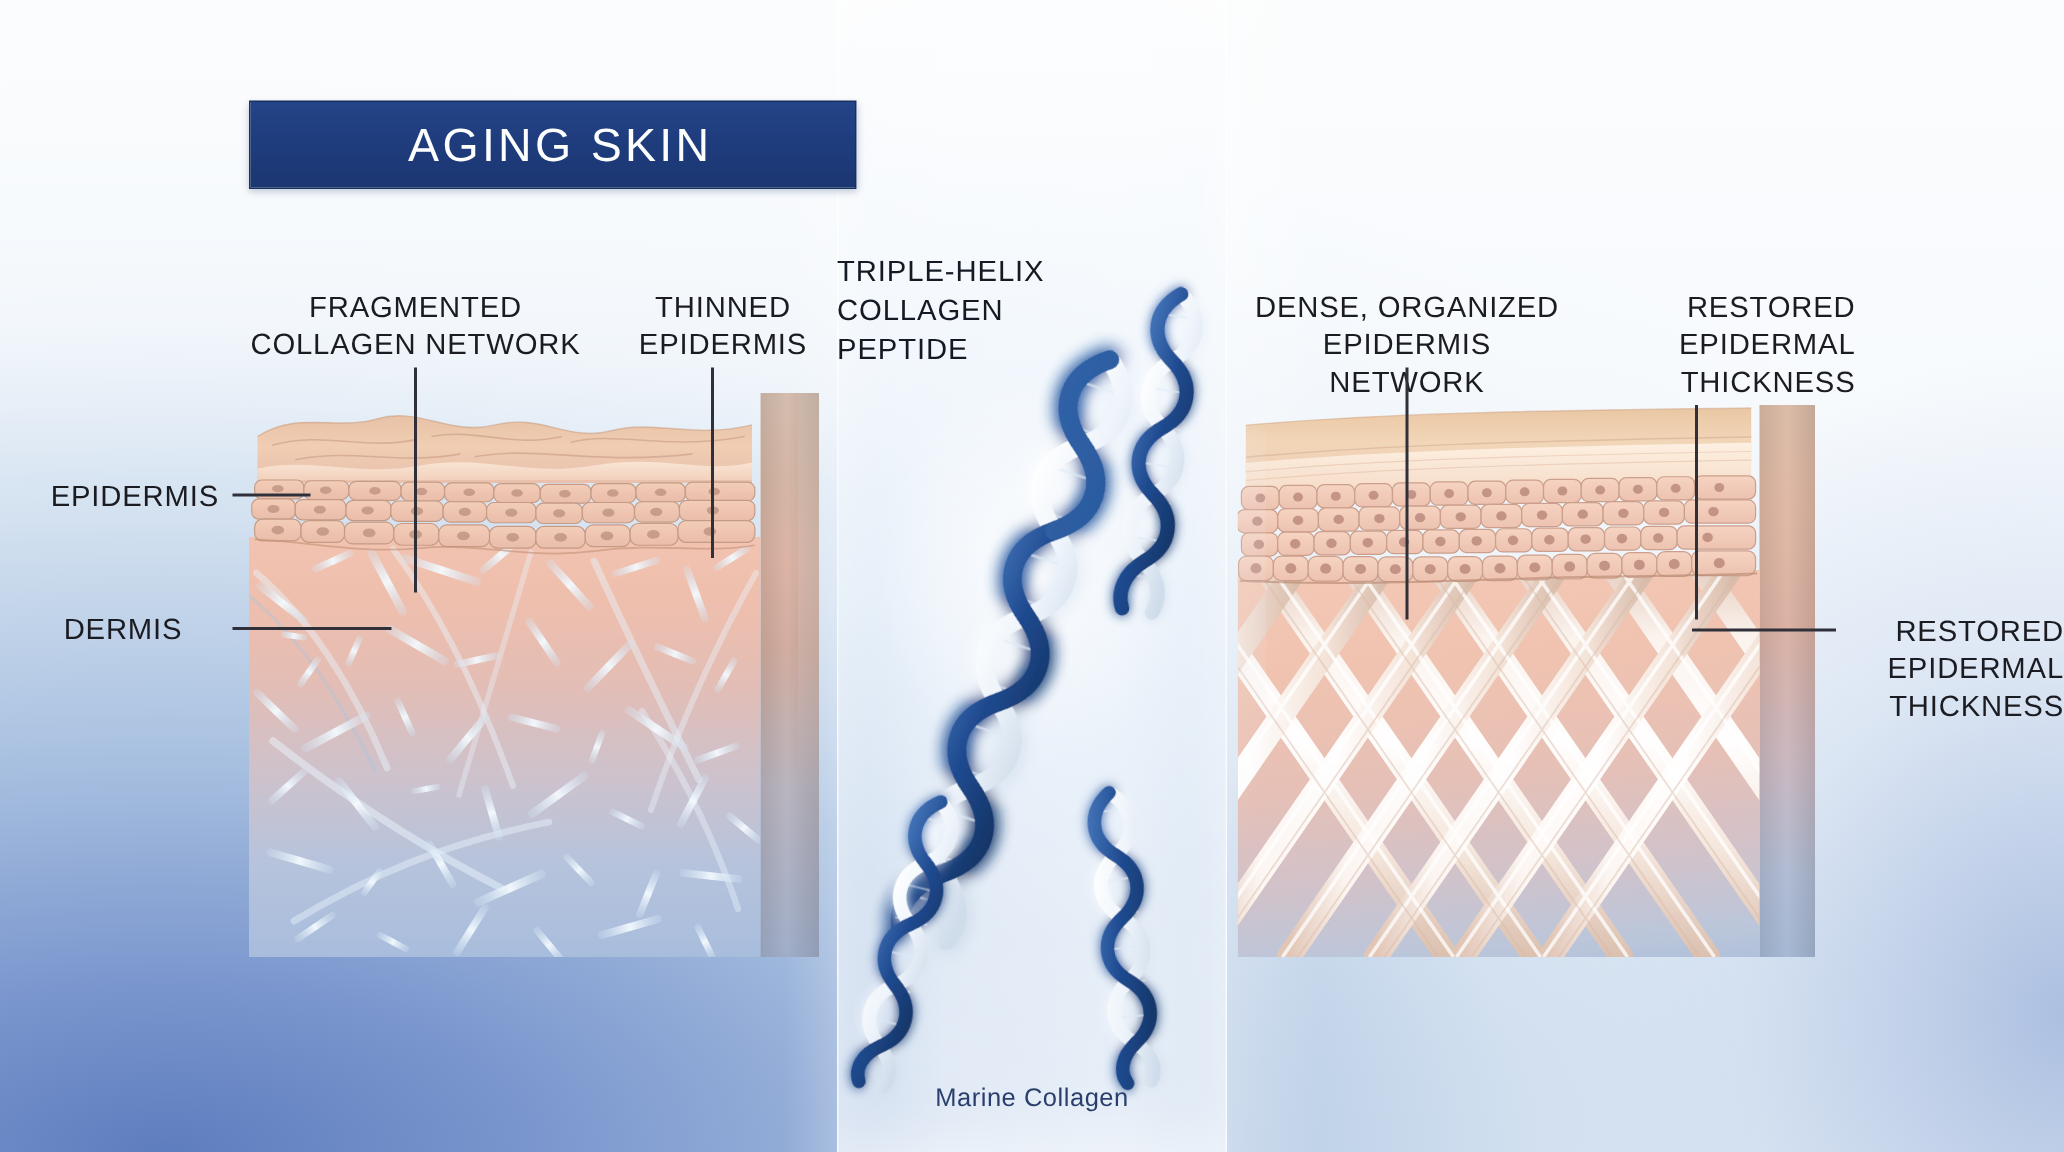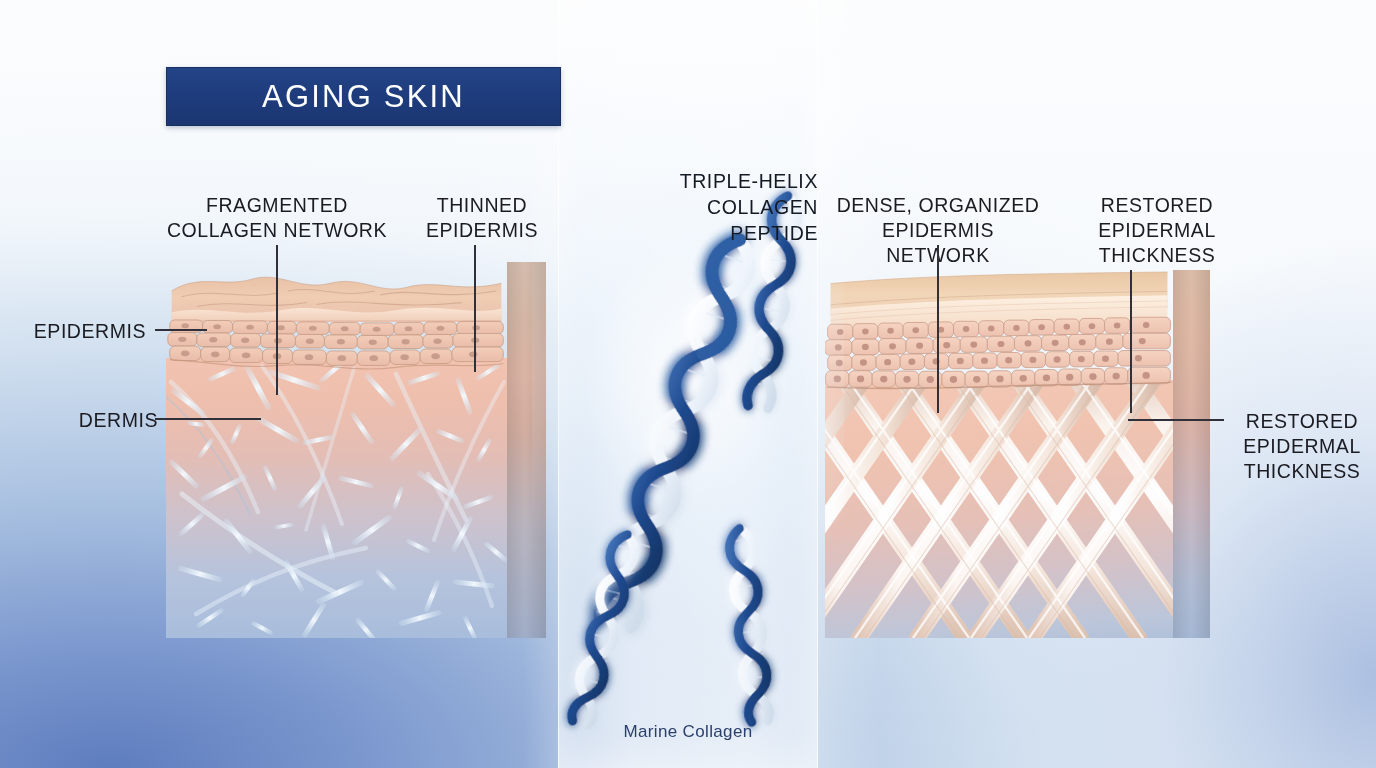--- a/index.html
+++ b/index.html
@@ -22,32 +22,32 @@
     background:radial-gradient(85% 80% at 100% 88%, rgba(160,182,220,.85) 0%, rgba(196,212,235,.45) 40%, rgba(255,255,255,0) 72%);}
   .bg-wash-t{position:absolute;left:0;top:0;width:100%;height:42%;
     background:linear-gradient(180deg,#fbfcfd 0%,rgba(250,252,254,.55) 45%,rgba(255,255,255,0) 100%);}
   .bg-wash-mid{position:absolute;left:38%;top:0;width:26%;height:100%;
     background:linear-gradient(90deg,rgba(255,255,255,0) 0%,rgba(255,255,255,.55) 30%,rgba(255,255,255,.62) 62%,rgba(255,255,255,0) 100%);}
 
   
   .banner{position:absolute;display:flex;align-items:center;justify-content:center;
     background:linear-gradient(180deg,#234488 0%,#1e3b7b 55%,#1b3671 100%);
     border:1px solid #17305f;
-    box-shadow:0 2px 5px rgba(30,55,110,.28);}
+    box-shadow:0 2px 5px rgba(30,55,110,.28);padding-left:10px;}
   .banner span{color:#fdfefe;letter-spacing:2.2px;font-weight:400;font-size:31px;
     font-family:"Liberation Sans","DejaVu Sans",sans-serif;white-space:nowrap;}
   #banner-left{left:166px;top:67px;width:393px;height:57px;}
   #banner-right{left:820px;top:67px;width:390px;height:57px;}
 
   
   .callout{position:absolute;color:#1b1b22;font-size:19.5px;line-height:25px;
     letter-spacing:.55px;white-space:pre-line;font-weight:400;}
   .c-center{text-align:center;}
   .c-right{text-align:right;}
-  .c-left{text-align:center;}
+  .c-left{text-align:right;}
 
   .leader{position:absolute;background:#30303a;}
   .leader-v{width:1.6px;}
   .leader-h{height:1.6px;}
 
   
   .skinblock{position:absolute;overflow:hidden;}
 
   
   #aging-block{left:166px;top:262px;width:380px;height:376px;}
@@ -75,21 +75,21 @@
 
   
   #center-panel{position:absolute;left:558px;top:0;width:260px;height:768px;
     background:linear-gradient(180deg,rgba(252,253,254,.72) 0%,rgba(240,246,252,.55) 30%,rgba(228,238,249,.42) 60%,rgba(235,242,250,.60) 100%);
     box-shadow:0 0 40px rgba(255,255,255,.55) inset;}
   #center-panel:before{content:"";position:absolute;left:0;top:0;width:1px;height:100%;background:rgba(255,255,255,.75);}
   #center-panel:after{content:"";position:absolute;right:0;top:0;width:1px;height:100%;background:rgba(255,255,255,.7);}
   .cp-glow{position:absolute;left:-10%;top:18%;width:120%;height:64%;
     background:radial-gradient(60% 50% at 50% 50%, rgba(255,255,255,.75) 0%, rgba(236,244,252,.3) 55%, rgba(255,255,255,0) 100%);}
 
-  #helix-title{position:absolute;left:558px;top:168px;width:260px;text-align:right;
+  #helix-title{position:absolute;left:558px;top:168px;width:260px;text-align:left;
     color:#141a24;font-size:19.5px;line-height:26px;letter-spacing:.6px;white-space:pre-line;}
   #marine-label{position:absolute;left:558px;top:722px;width:260px;text-align:center;
     color:#2b3f6d;font-size:17px;letter-spacing:.35px;}
 </style>
 </head>
 <body>
 
 <div id="stage">
 
   <div class="bg-base"></div>
@@ -714,21 +714,21 @@
 COLLAGEN NETWORK</div>
   <div class="leader leader-v" style="left:276px;top:245px;height:150px;"></div>
 
   <div class="callout c-center" style="left:406px;top:193px;width:152px;text-align:center;">THINNED
 EPIDERMIS</div>
   <div class="leader leader-v" style="left:474px;top:245px;height:127px;"></div>
 
   <div class="callout c-right" style="left:18px;top:319px;width:128px;">EPIDERMIS</div>
   <div class="leader leader-h" style="left:155px;top:329px;width:52px;"></div>
 
-  <div class="callout c-right" style="left:30px;top:408px;width:128px;">DERMIS</div>
+  <div class="callout c-right" style="left:18px;top:408px;width:128px;text-align:center;">DERMIS</div>
   <div class="leader leader-h" style="left:155px;top:418px;width:106px;"></div>
 
   <div class="callout c-center" style="left:830px;top:193px;width:216px;">DENSE, ORGANIZED
 EPIDERMIS NETWORK</div>
   <div class="leader leader-v" style="left:937px;top:245px;height:168px;"></div>
 
   <div class="callout c-left" style="left:1077px;top:193px;width:160px;">RESTORED
 EPIDERMAL
 THICKNESS</div>
   <div class="leader leader-v" style="left:1130px;top:270px;height:143px;"></div>

